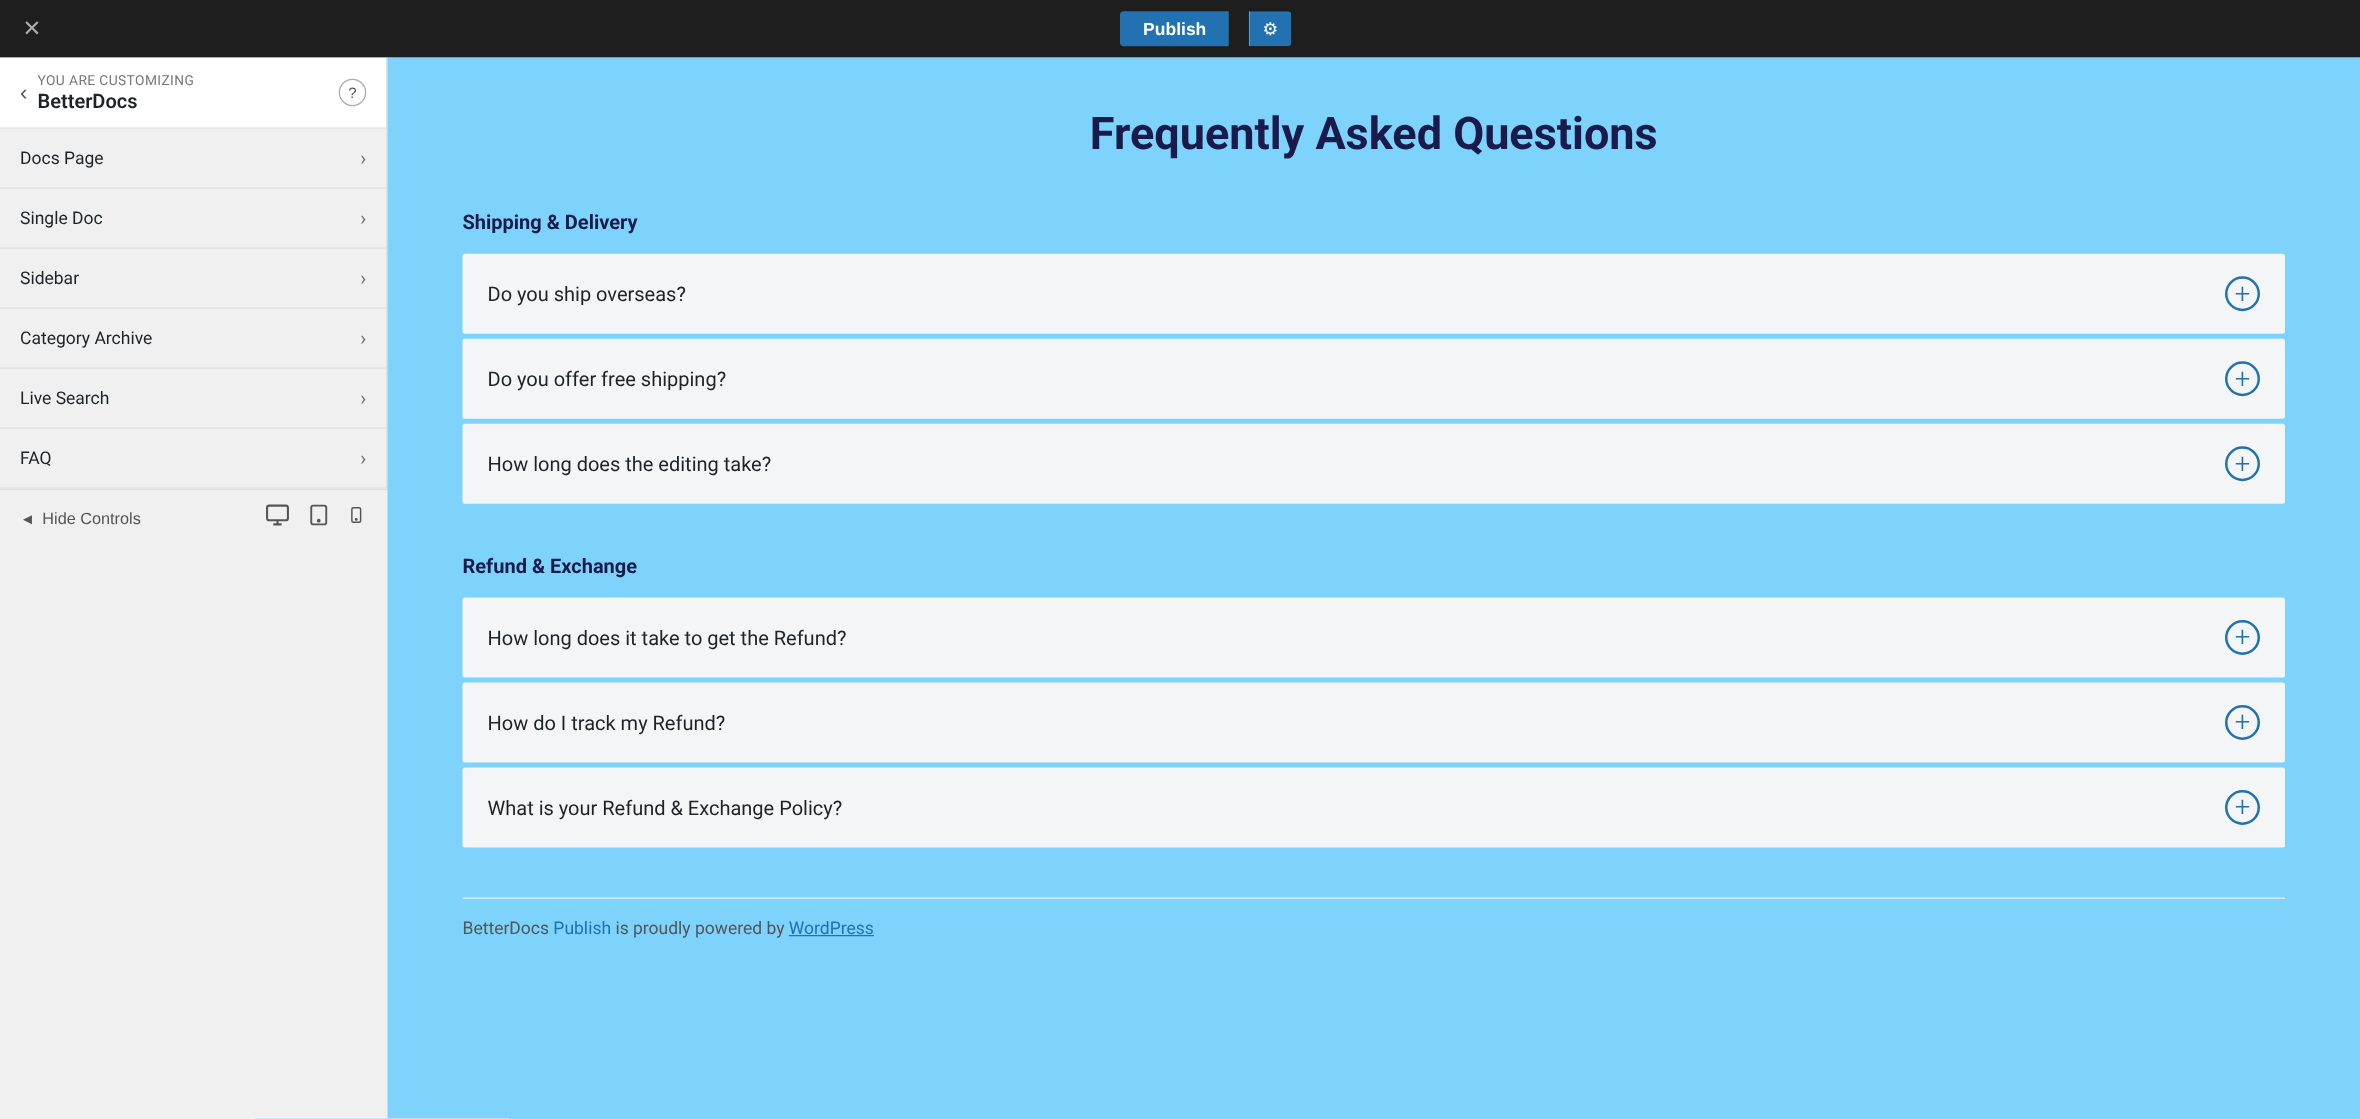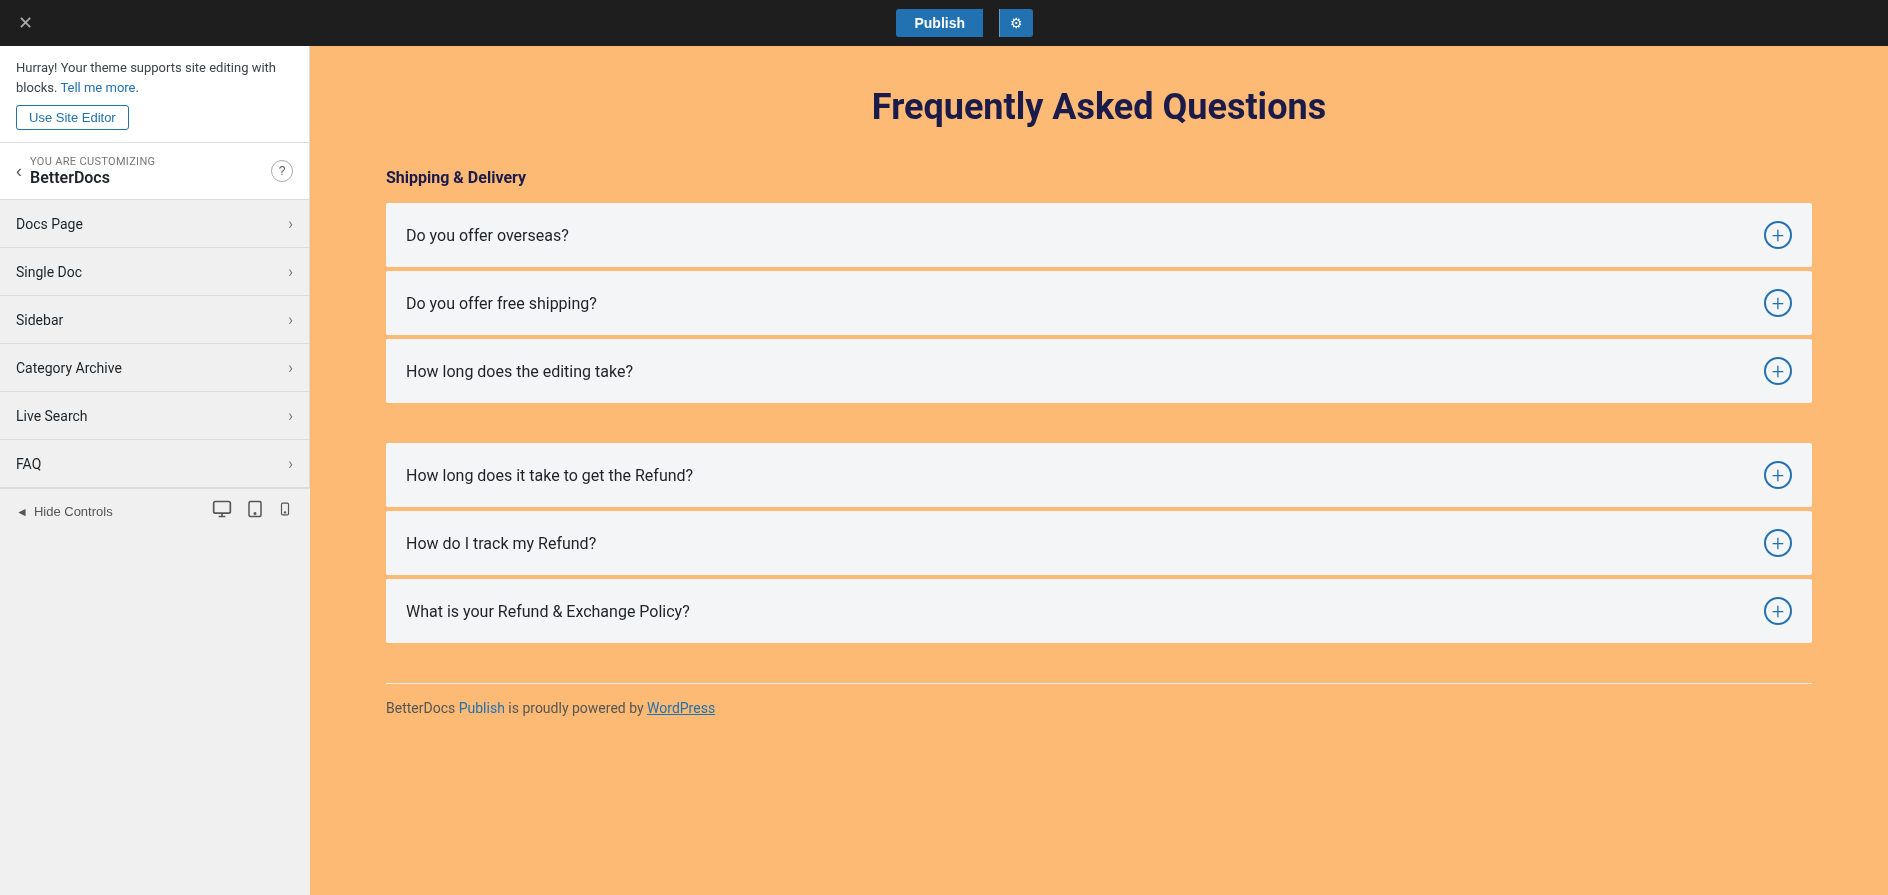--- a/index.html
+++ b/index.html
@@ -187,23 +187,23 @@
       border: none;
       cursor: pointer;
       color: #555;
       font-size: 18px;
       padding: 2px;
     }
 
     
     .content-area {
       flex: 1;
-      background: #fdba74;
+      background: #7dd3fc;
       overflow-y: auto;
-      padding: 40px 76px;
+      padding: 40px 60px;
     }
 
     .faq-page-title {
       text-align: center;
       font-size: 36px;
       font-weight: 700;
       color: #1a1a4b;
       margin-bottom: 40px;
     }
 
@@ -277,25 +277,20 @@
     <button class="publish-btn">Publish</button>
     <button class="publish-settings-btn">⚙</button>
   </div>
 </div>
 
 <div class="main-layout">
 
   <div class="sidebar-with-bottom">
     <div class="sidebar">
 
-      <div class="notice-box">
-        <span>Hurray! Your theme supports site editing with blocks. </span><a href="#">Tell me more</a>.
-        <br>
-        <button class="use-site-editor-btn">Use Site Editor</button>
-      </div>
 
       <div class="customizing-header">
         <button class="back-arrow">‹</button>
         <div class="customizing-info">
           <div class="customizing-label">You are customizing</div>
           <div class="customizing-title">BetterDocs</div>
         </div>
         <button class="help-icon">?</button>
       </div>
 
@@ -356,34 +351,35 @@
   </div>
 
   <div class="content-area">
     <h1 class="faq-page-title">Frequently Asked Questions</h1>
 
     <div id="faq-sections">
         <div>
           <h2 class="faq-section-title">Shipping &amp; Delivery</h2>
           <div class="faq-list">
             <div class="faq-item">
-              <span class="faq-question">Do you offer overseas?</span>
+              <span class="faq-question">Do you ship overseas?</span>
               <span class="faq-plus-icon">+</span>
             </div>
             <div class="faq-item">
               <span class="faq-question">Do you offer free shipping?</span>
               <span class="faq-plus-icon">+</span>
             </div>
             <div class="faq-item">
               <span class="faq-question">How long does the editing take?</span>
               <span class="faq-plus-icon">+</span>
             </div>
           </div>
         </div>
         <div>
+          <h2 class="faq-section-title">Refund &amp; Exchange</h2>
           <div class="faq-list">
             <div class="faq-item">
               <span class="faq-question">How long does it take to get the Refund?</span>
               <span class="faq-plus-icon">+</span>
             </div>
             <div class="faq-item">
               <span class="faq-question">How do I track my Refund?</span>
               <span class="faq-plus-icon">+</span>
             </div>
             <div class="faq-item">

